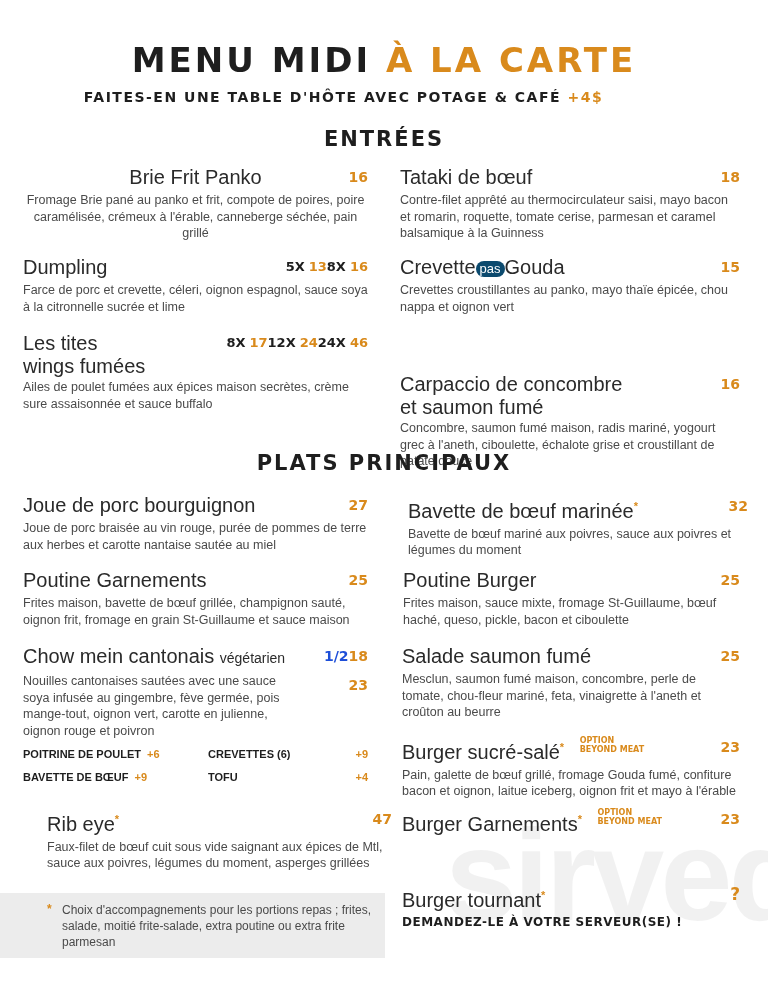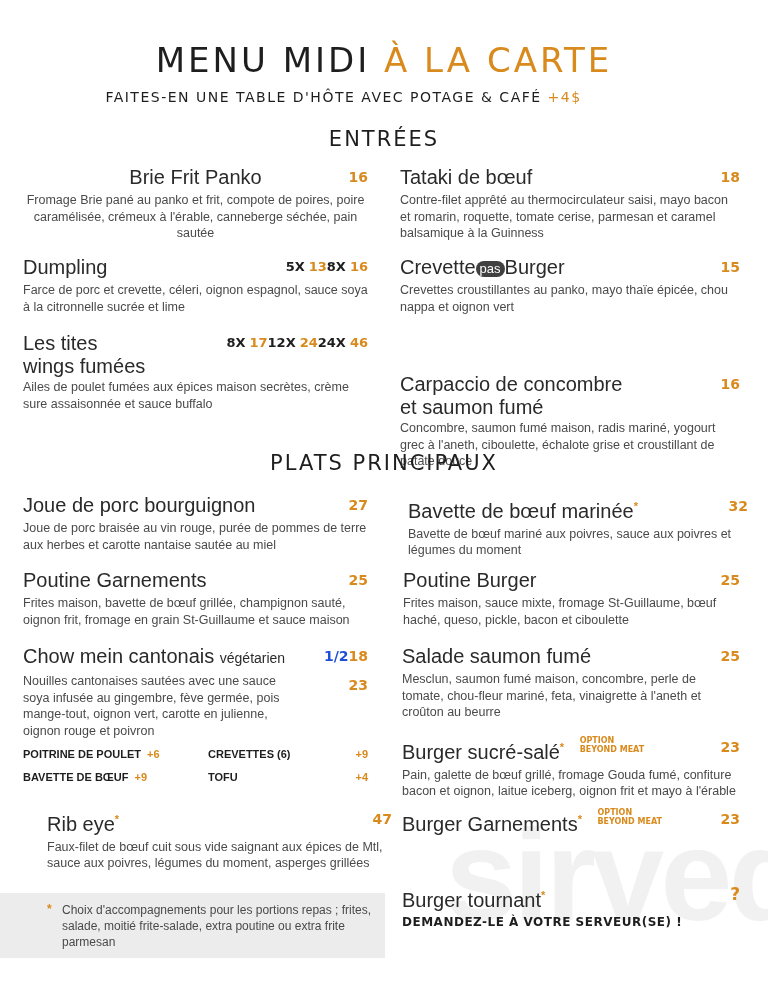--- a/index.html
+++ b/index.html
@@ -1,17 +1,17 @@
 <!DOCTYPE html>
 <html><head>
 <meta charset="utf-8">
 <style>
   html,body{margin:0;padding:0;background:#ffffff;}
   body{width:768px;height:993px;position:relative;overflow:hidden;font-family:"Liberation Sans",sans-serif;color:#2b2b2b;}
-  .hand{font-family:"DejaVu Sans",sans-serif;font-weight:normal;letter-spacing:1px;text-transform:uppercase;}
+  .hand{font-family:"DejaVu Sans",sans-serif;font-weight:bold;letter-spacing:1px;text-transform:uppercase;}
   .orange{color:#d98a1c;}
   .title{position:absolute;top:40px;left:0;width:768px;text-align:center;font-size:34px;color:#1e1e1e;letter-spacing:3px;}
   .subtitle{position:absolute;top:89px;left:0;width:687px;text-align:center;font-size:14px;color:#1e1e1e;letter-spacing:1.5px;}
   .section-title{position:absolute;left:0;width:768px;text-align:center;font-size:21px;color:#1e1e1e;letter-spacing:2px;}
   .item{position:absolute;width:345px;}
   .item-name{font-size:20px;color:#2a2a2a;line-height:23px;white-space:nowrap;}
   .item-name .veg{font-size:14px;}
   .desc{font-size:12.5px;color:#4a4a4a;line-height:16.5px;margin-top:3px;}
   .price{position:absolute;top:3px;right:0;font-size:14px;font-weight:bold;color:#d98a1c;font-family:"DejaVu Sans",sans-serif;}
   .prices{position:absolute;top:3px;right:0;display:flex;font-family:"DejaVu Sans",sans-serif;font-weight:bold;font-size:13px;}
@@ -23,42 +23,42 @@
   .addon-row{display:flex;height:23px;align-items:center;}
   .addon-row .a{width:185px;color:#1e1e1e;}
   .addon-row .a .p{color:#d98a1c;margin-left:6px;}
   .addon-row .b{flex:1;color:#1e1e1e;}
   .addon-row .bp{color:#d98a1c;width:22px;text-align:right;}
   .note{position:absolute;left:0;top:893px;width:385px;height:65px;background:#ececec;}
   .note-text{position:absolute;left:62px;top:9px;width:310px;font-size:12px;line-height:16px;color:#4a4a4a;}
   .note-star{position:absolute;left:47px;top:9px;color:#d98a1c;font-size:12px;font-weight:bold;}
   .ask{font-family:"DejaVu Sans",sans-serif;font-weight:bold;font-size:12px;color:#1e1e1e;text-transform:uppercase;margin-top:3px;letter-spacing:0.5px;}
   .watermark{position:absolute;left:445px;top:800px;font-size:130px;font-weight:bold;color:#000;opacity:0.05;letter-spacing:-4px;font-family:"Liberation Sans",sans-serif;}
-  .pas{display:inline-block;background:#404040;color:#fff;font-size:13px;border-radius:8px;padding:0 4px;line-height:16px;vertical-align:middle;}
+  .pas{display:inline-block;background:#0c4a6e;color:#fff;font-size:13px;border-radius:8px;padding:0 4px;line-height:16px;vertical-align:middle;}
 </style>
 </head>
 <body>
 
 <div class="watermark">sirved</div>
 
 <div class="title hand">
   <span>Menu midi</span>
   <span class="orange">à la carte</span>
 </div>
 <div class="subtitle hand">
   <span>Faites-en une table d'hôte avec potage &amp; café</span>
   <span class="orange">+4$</span>
 </div>
 
 <div class="section-title hand" style="top:127px;">Entrées</div>
 
 <div class="item" style="left:23px;top:166px;text-align:center;">
   <div class="item-name">Brie Frit Panko</div>
   <div class="price">16</div>
-  <div class="desc">Fromage Brie pané au panko et frit, compote de poires, poire caramélisée, crémeux à l'érable, canneberge séchée, pain sautée</div>
+  <div class="desc">Fromage Brie pané au panko et frit, compote de poires, poire caramélisée, crémeux à l'érable, canneberge séchée, pain grillé</div>
 </div>
 
 <div class="item" style="left:23px;top:256px;">
   <div class="item-name">Dumpling</div>
   <div class="prices">
     <span><span class="q">5X</span><span class="v">13</span></span>
     <span><span class="q">8X</span><span class="v">16</span></span>
   </div>
   <div class="desc">Farce de porc et crevette, céleri, oignon espagnol, sauce soya à la citronnelle sucrée et lime</div>
 </div>
@@ -75,21 +75,21 @@
 </div>
 
 <div class="item" style="left:400px;top:166px;width:340px;">
   <div class="item-name">Tataki de bœuf</div>
   <div class="price">18</div>
   <div class="desc">Contre-filet apprêté au thermocirculateur saisi, mayo bacon et romarin, roquette, tomate cerise, parmesan et caramel balsamique à la Guinness</div>
 </div>
 
 <div class="item" style="left:400px;top:256px;width:340px;">
   <div class="item-name">
-    <span>Crevette</span><span class="pas">pas</span><span>Burger</span>
+    <span>Crevette</span><span class="pas">pas</span><span>Gouda</span>
   </div>
   <div class="price">15</div>
   <div class="desc">Crevettes croustillantes au panko, mayo thaïe épicée, chou nappa et oignon vert</div>
 </div>
 
 <div class="item" style="left:400px;top:330px;width:340px;margin-top:43px;">
   <div class="item-name">Carpaccio de concombre</div>
   <div class="item-name">et saumon fumé</div>
   <div class="price">16</div>
   <div class="desc" style="margin-top:1px;">Concombre, saumon fumé maison, radis mariné, yogourt grec à l'aneth, ciboulette, échalote grise et croustillant de patate douce</div>

